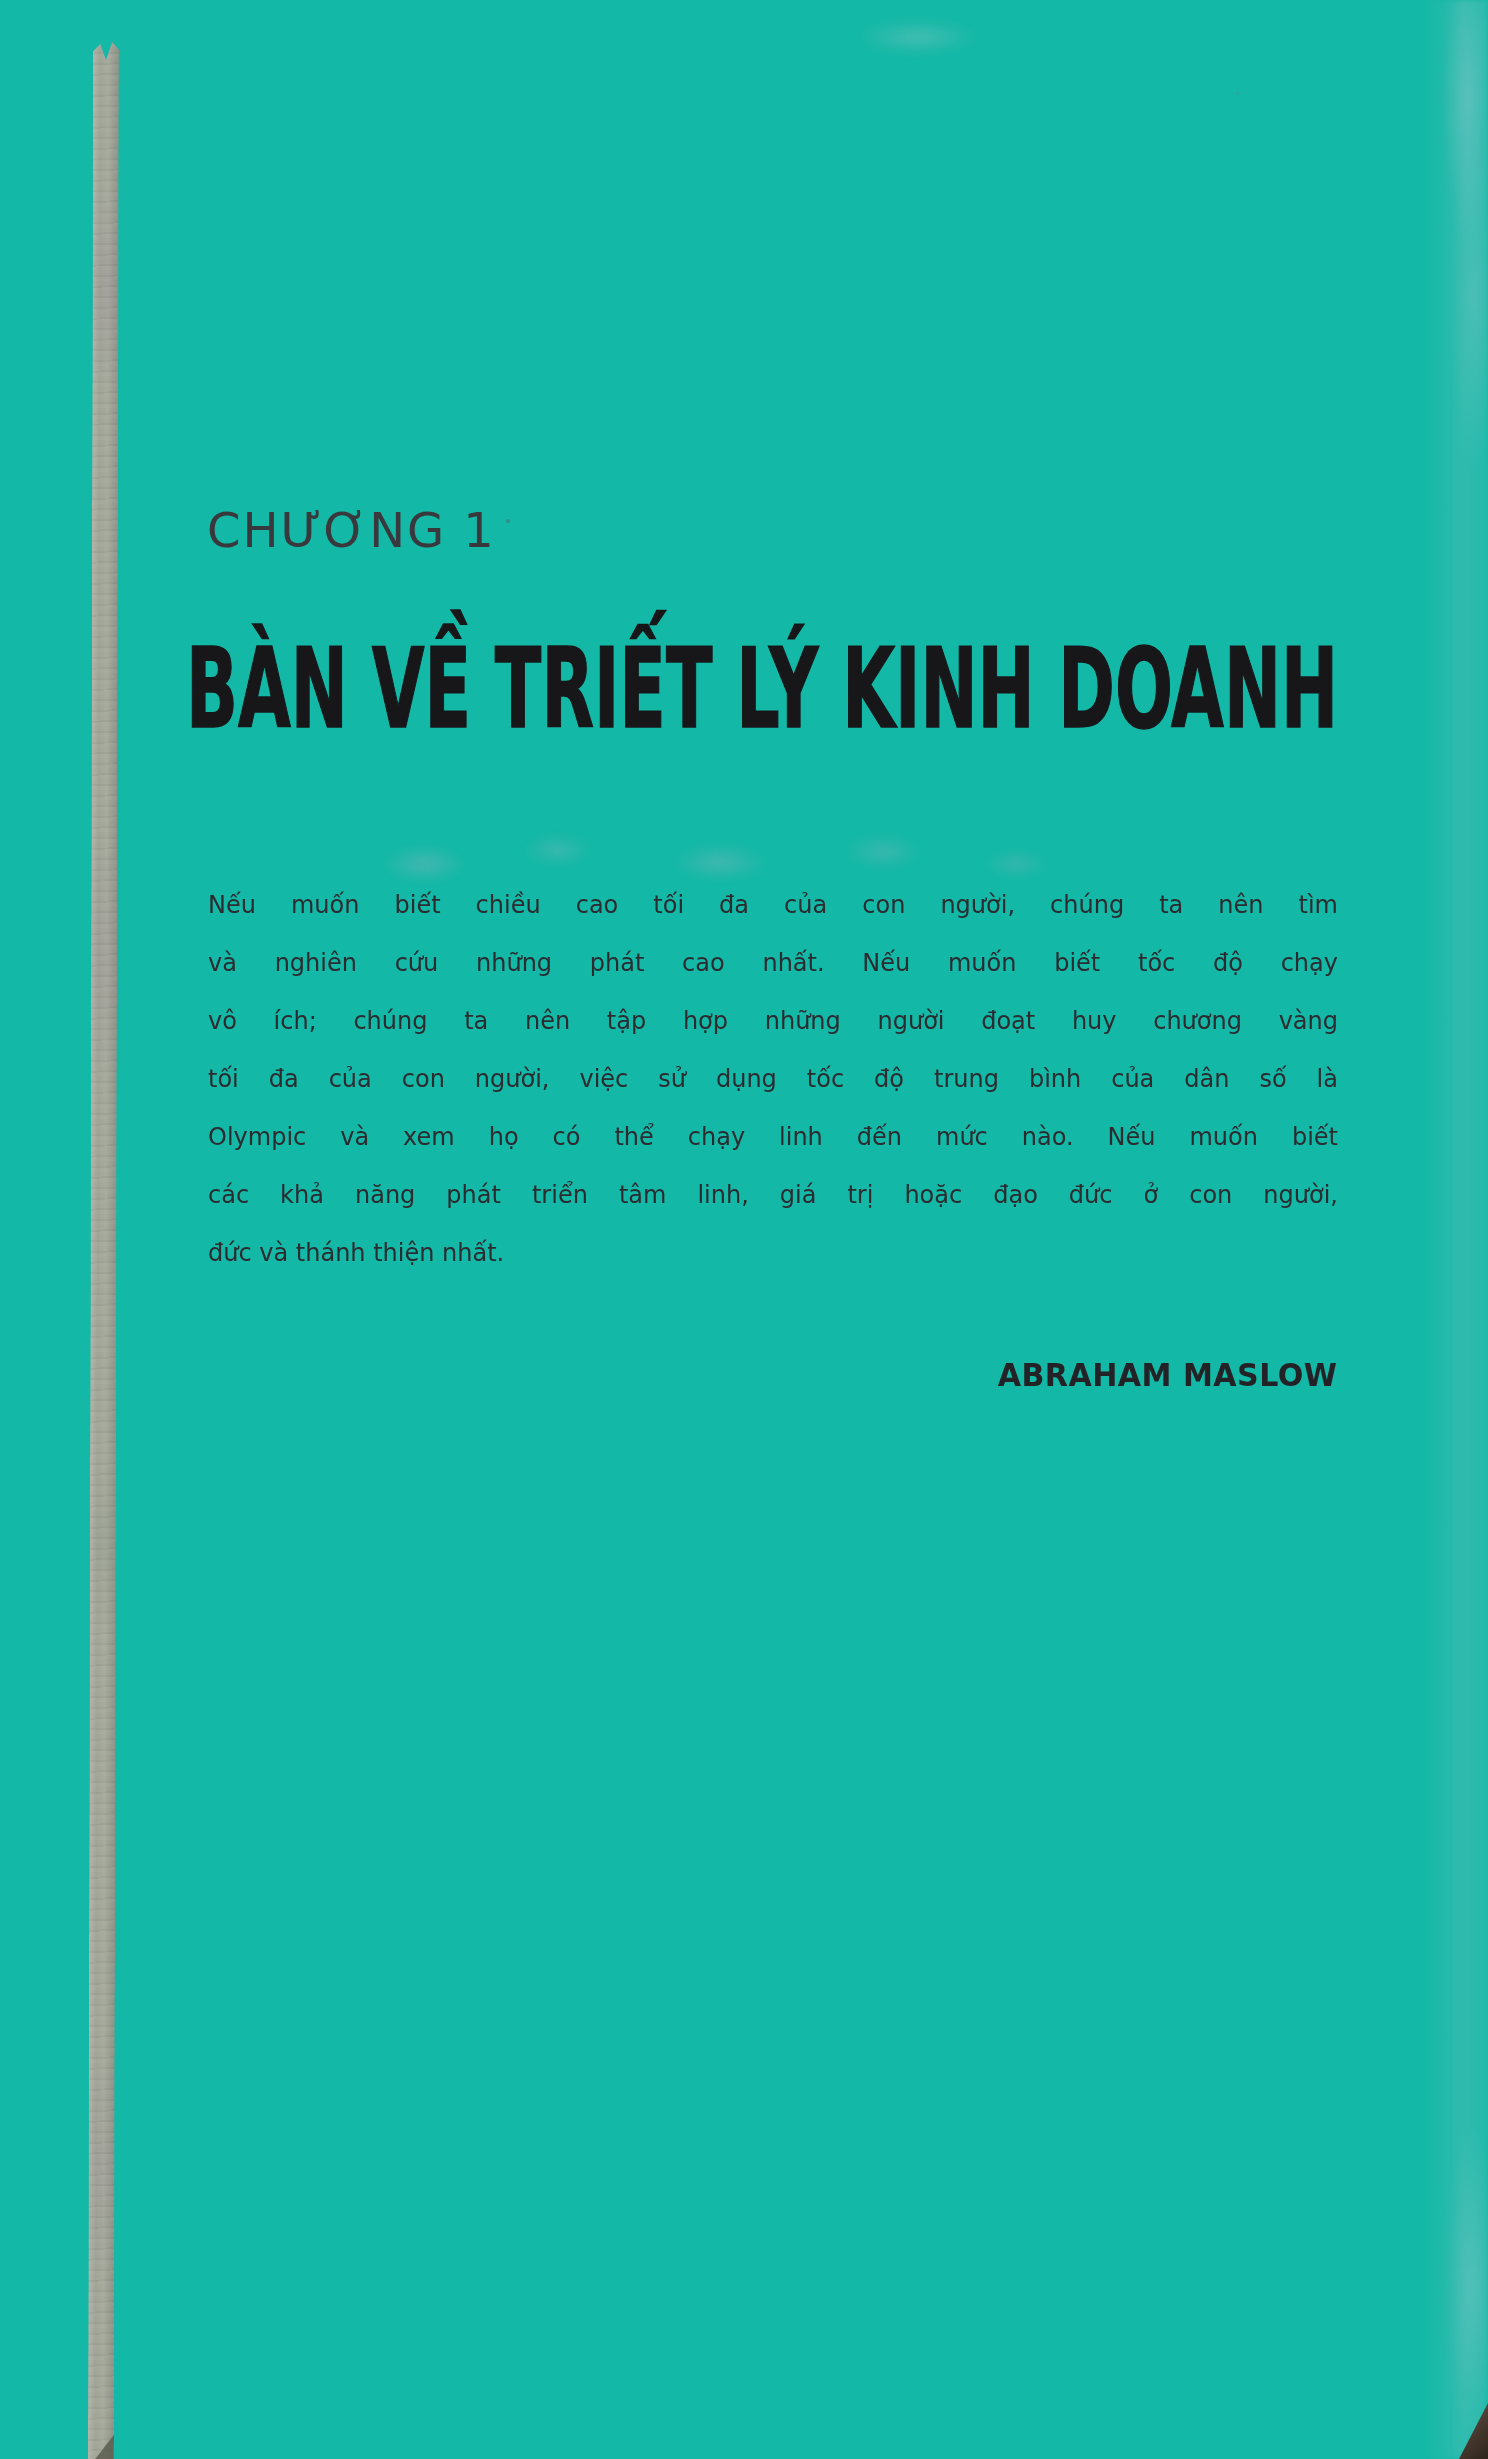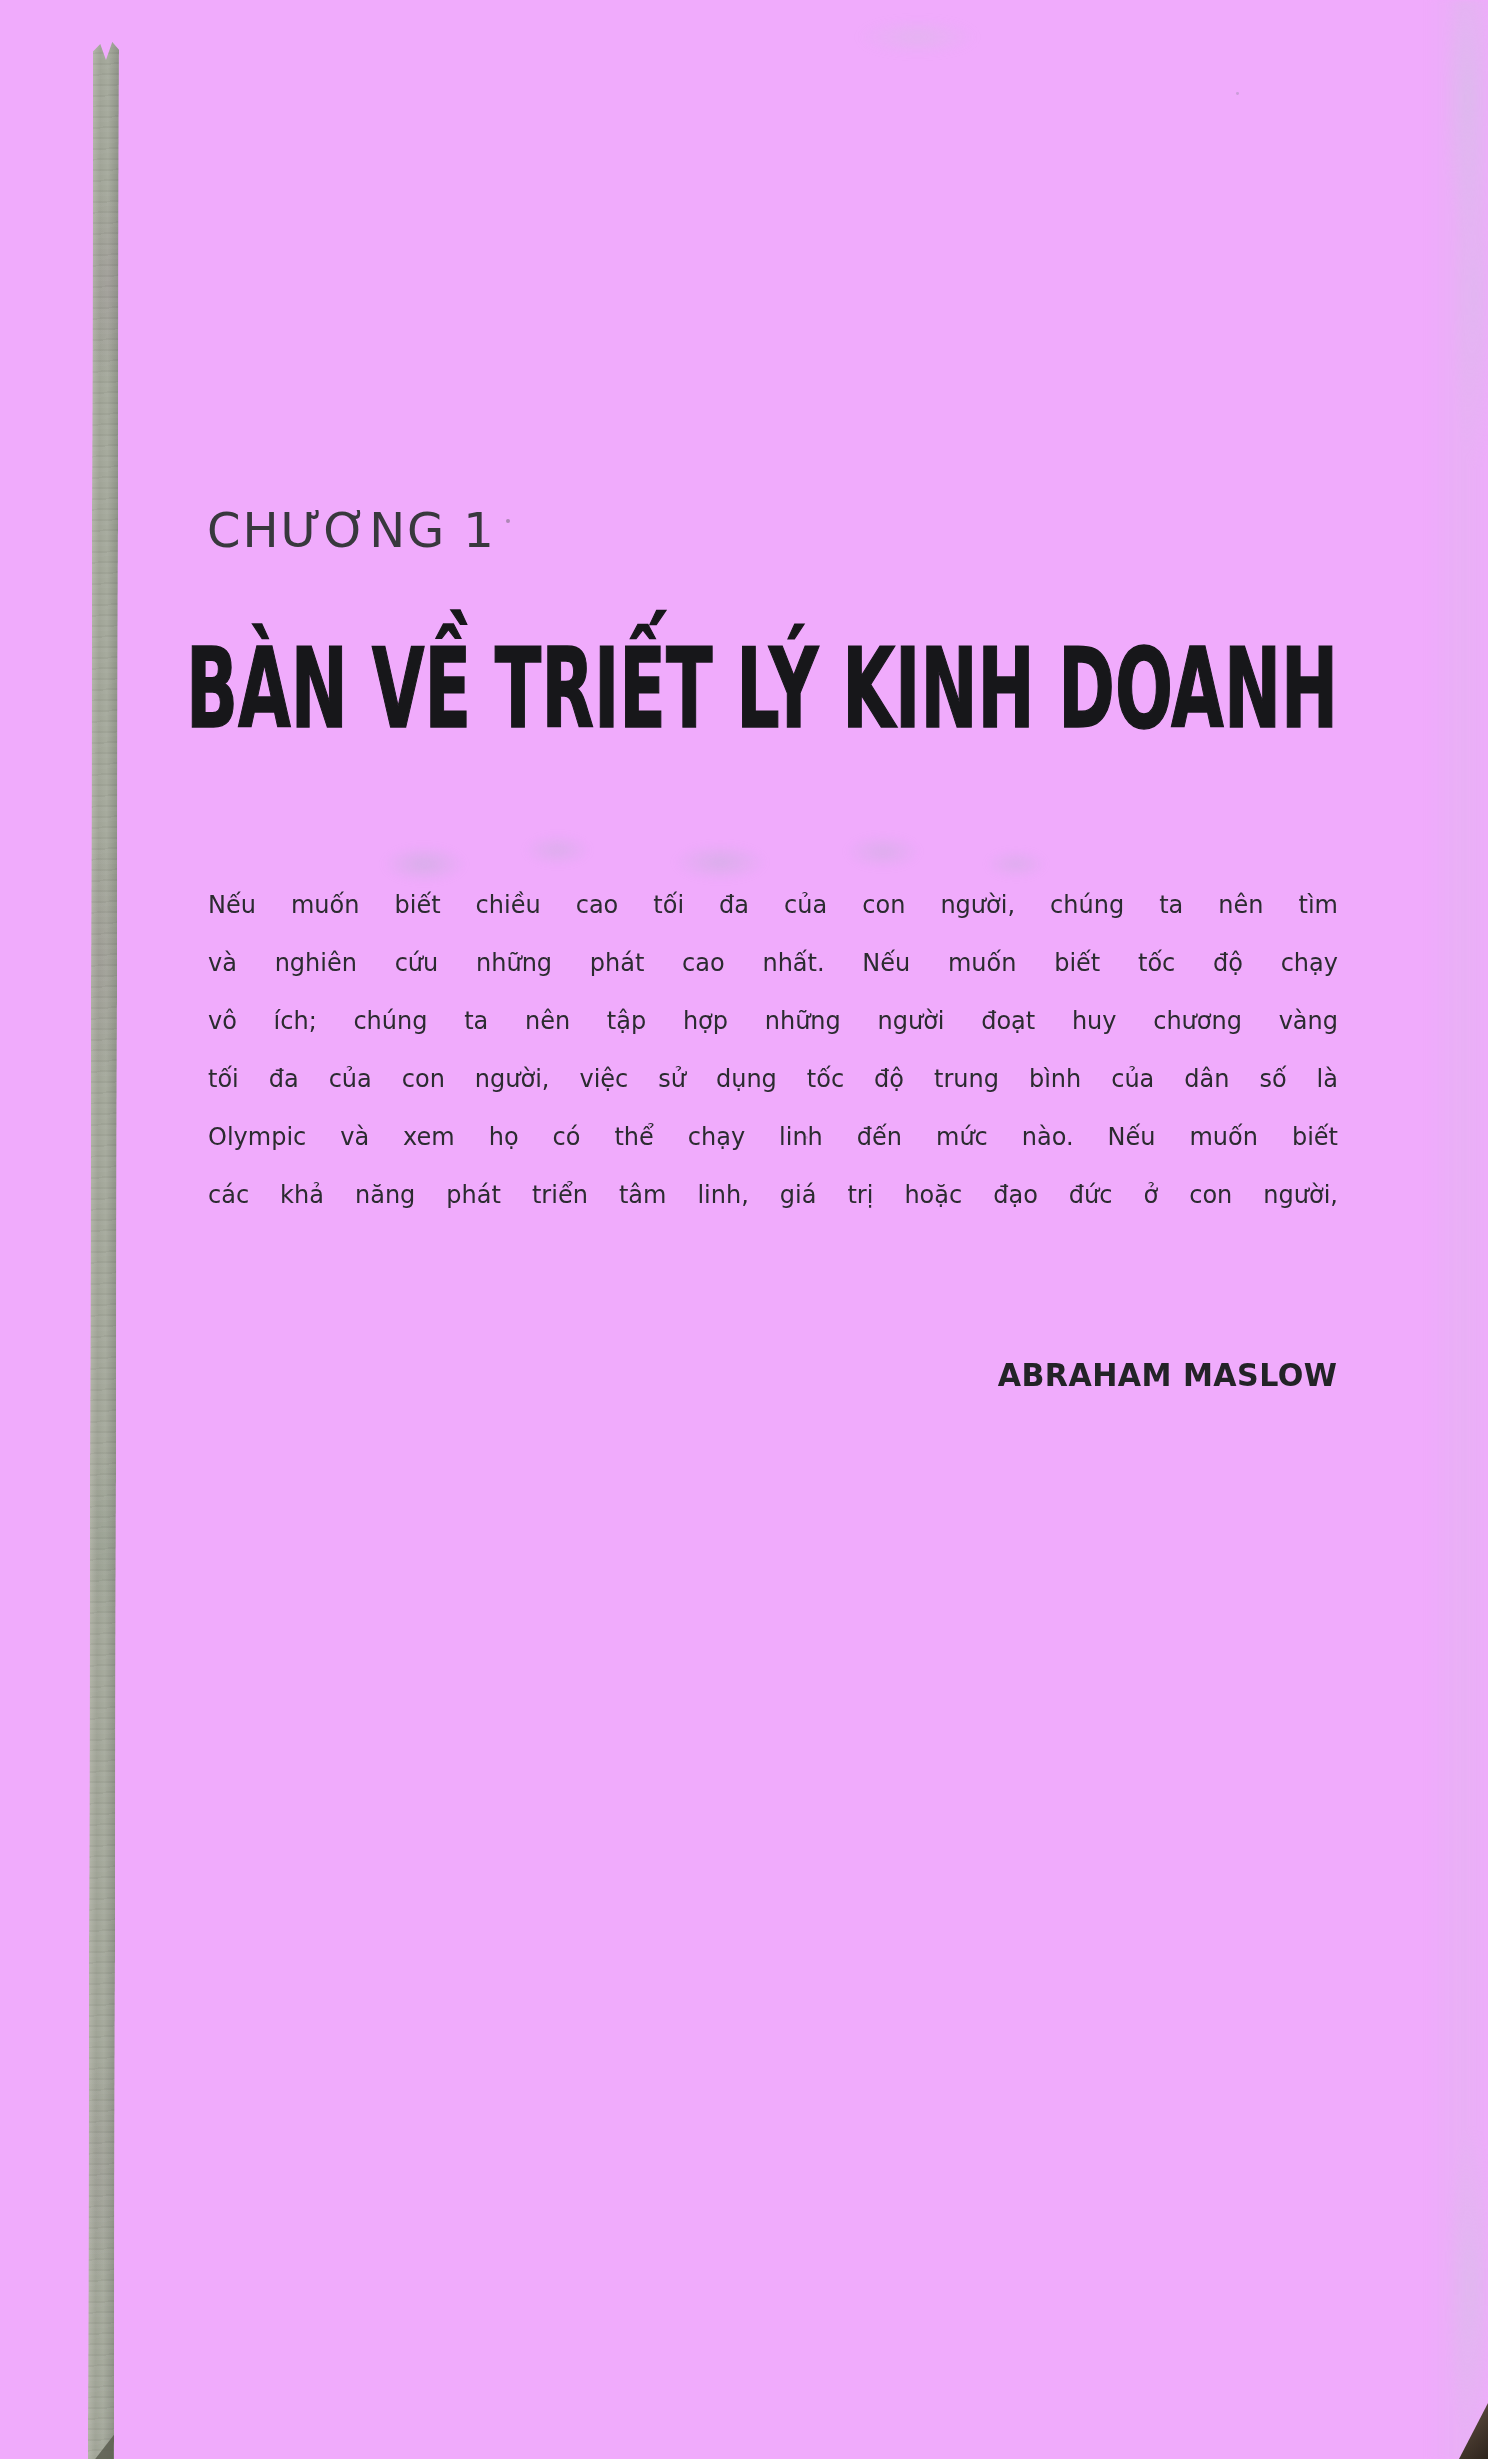--- a/index.html
+++ b/index.html
@@ -1,20 +1,20 @@
 <!DOCTYPE html>
 <html><head>
 <meta charset="utf-8">
 <style>
   html, body { margin: 0; padding: 0; background: #ffffff; }
   .page {
     position: relative;
     width: 1488px;
     height: 2459px;
-    background: #f0abfc;
+    background: #14b8a6;
     overflow: hidden;
     font-family: "DejaVu Sans", sans-serif;
   }
 
   
   .binding-strip {
     position: absolute;
     left: 93px;
     top: 42px;
     width: 26px;
@@ -173,18 +173,19 @@
     <text x="3" y="139" textLength="1200" lengthAdjust="spacingAndGlyphs">BÀN VỀ TRIẾT LÝ KINH DOANH</text>
   </svg>
 
   <div class="epigraph">
     <div class="epigraph-line">Nếu muốn biết chiều cao tối đa của con người, chúng ta nên tìm</div>
     <div class="epigraph-line">và nghiên cứu những phát cao nhất. Nếu muốn biết tốc độ chạy</div>
     <div class="epigraph-line">vô ích; chúng ta nên tập hợp những người đoạt huy chương vàng</div>
     <div class="epigraph-line">tối đa của con người, việc sử dụng tốc độ trung bình của dân số là</div>
     <div class="epigraph-line">Olympic và xem họ có thể chạy linh đến mức nào. Nếu muốn biết</div>
     <div class="epigraph-line">các khả năng phát triển tâm linh, giá trị hoặc đạo đức ở con người,</div>
+    <div class="epigraph-line last">đức và thánh thiện nhất.</div>
   </div>
 
   <div class="attribution">ABRAHAM MASLOW</div>
 
 </div>
 
 
 </body></html>

